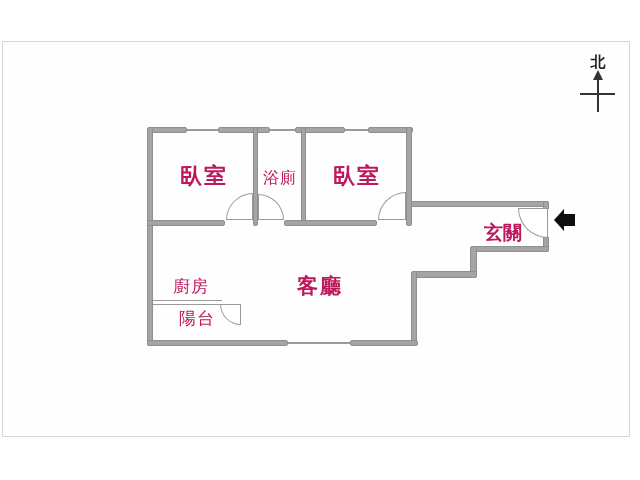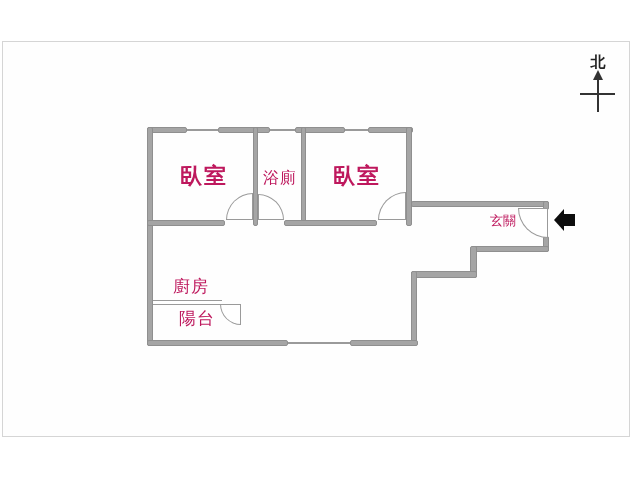--- a/index.html
+++ b/index.html
@@ -28,21 +28,21 @@
   .door.tr{border-radius:0 100% 0 0;}
   .door.bl{border-radius:0 0 0 100%;}
   .room-label{
     position:absolute;transform:translate(-50%,-50%);color:#be185d;
     white-space:nowrap;z-index:4;
   }
   .lbl-lg{font-size:22px;font-weight:600;letter-spacing:2px;}
   .lbl-md{font-size:17px;font-weight:500;letter-spacing:1px;}
   .lbl-bath{font-size:16px;font-weight:500;letter-spacing:1px;}
   .lbl-living{font-size:21px;font-weight:600;letter-spacing:2px;}
-  .lbl-entry{font-size:13px;font-weight:400;}
+  .lbl-entry{font-size:19px;font-weight:700;margin-top:12px;}
   #watermark{
     position:absolute;left:155px;top:210px;font-size:52px;font-weight:700;
     letter-spacing:4px;line-height:1;color:#D0A060;z-index:10;
     mix-blend-mode:multiply;opacity:0.9;white-space:nowrap;
   }
   
   #north-label{
     position:absolute;left:598px;top:62px;transform:translate(-50%,-50%);
     font-size:15px;font-weight:700;color:#222;z-index:4;
   }
@@ -105,20 +105,21 @@
   <div class="door tr" style="left:258px;top:194px;width:26px;height:26px;"></div>
   <div class="door tl" style="left:378px;top:192px;width:28px;height:28px;"></div>
   <div class="door bl" style="left:518px;top:208px;width:30px;height:30px;"></div>
   <div class="door bl" style="left:220px;top:304px;width:21px;height:21px;"></div>
 
   <div class="room-label lbl-lg" style="left:204px;top:176px;">臥室</div>
   <div class="room-label lbl-bath" style="left:280px;top:178px;">浴廁</div>
   <div class="room-label lbl-lg" style="left:357px;top:176px;">臥室</div>
   <div class="room-label lbl-entry" style="left:503px;top:221px;">玄關</div>
   <div class="room-label lbl-md" style="left:191px;top:286px;">廚房</div>
+  <div class="room-label lbl-living" style="left:320px;top:286px;">客廳</div>
   <div class="room-label lbl-md" style="left:197px;top:318px;">陽台</div>
 
   <div id="north-label">北</div>
   <div id="north-head"></div>
   <div id="north-line"></div>
   <div id="north-cross"></div>
 
   <div id="entry-arrow-head"></div>
   <div id="entry-arrow-shaft"></div>
 

